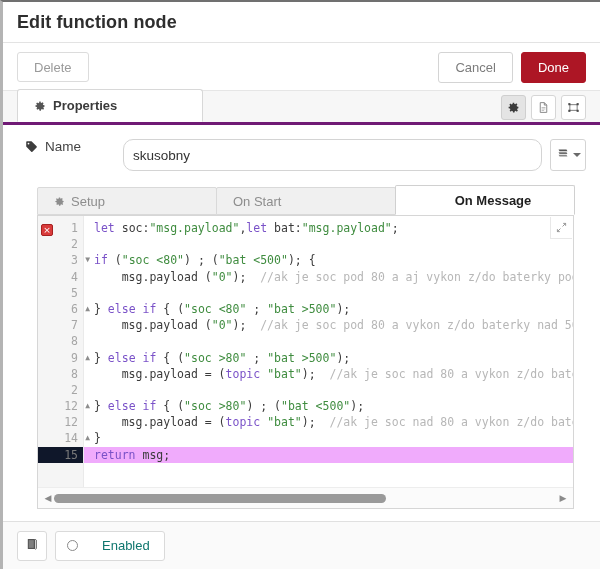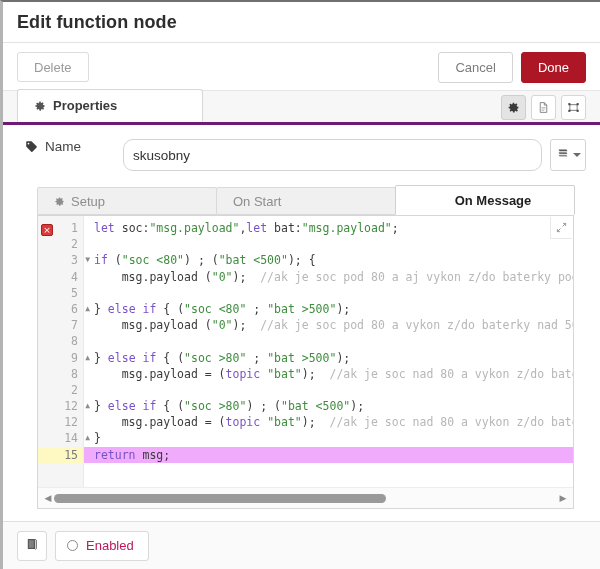--- a/index.html
+++ b/index.html
@@ -209,21 +209,21 @@
     text-align: right;
     user-select: none;
     position: relative;
   }
   .gln {
     height: 16.2px; line-height: 16.2px;
     padding-right: 5px;
     position: relative;
     white-space: nowrap;
   }
-  .gln.current { background: #fef9c3; color: #7a7a7a; }
+  .gln.current { background: #0f172a; color: #7a7a7a; }
   .gln .fold {
     position: absolute; right: -7px; top: 0;
     font-size: 8px; color: #8d8d8d; line-height: 16.2px;
   }
   .err-marker {
     position: absolute;
     left: 3px; top: 4px;
     width: 12px; height: 12px;
     background: #d93b3b;
     border: 1px solid #a62020;
@@ -308,22 +308,22 @@
   .foot-icon-btn {
     width: 30px; height: 30px;
     border: 1px solid #dadada; background: #fff; border-radius: 3px;
     display: flex; align-items: center; justify-content: center;
     cursor: pointer;
   }
   .enabled-btn {
     margin-left: 8px;
     height: 30px; padding: 0 14px 0 11px;
     border: 1px solid #dadada; background: #fff; border-radius: 3px;
-    display: flex; align-items: center; gap: 8px;
-    font-size: 13px; color: #be185d;
+    display: flex; align-items: center; gap: 24px;
+    font-size: 13px; color: #0f766e;
     cursor: pointer;
   }
   .radio-circle {
     width: 11px; height: 11px; border: 1px solid #8a8a8a;
     border-radius: 50%;
   }
 </style>
 </head>
 <body>
 

